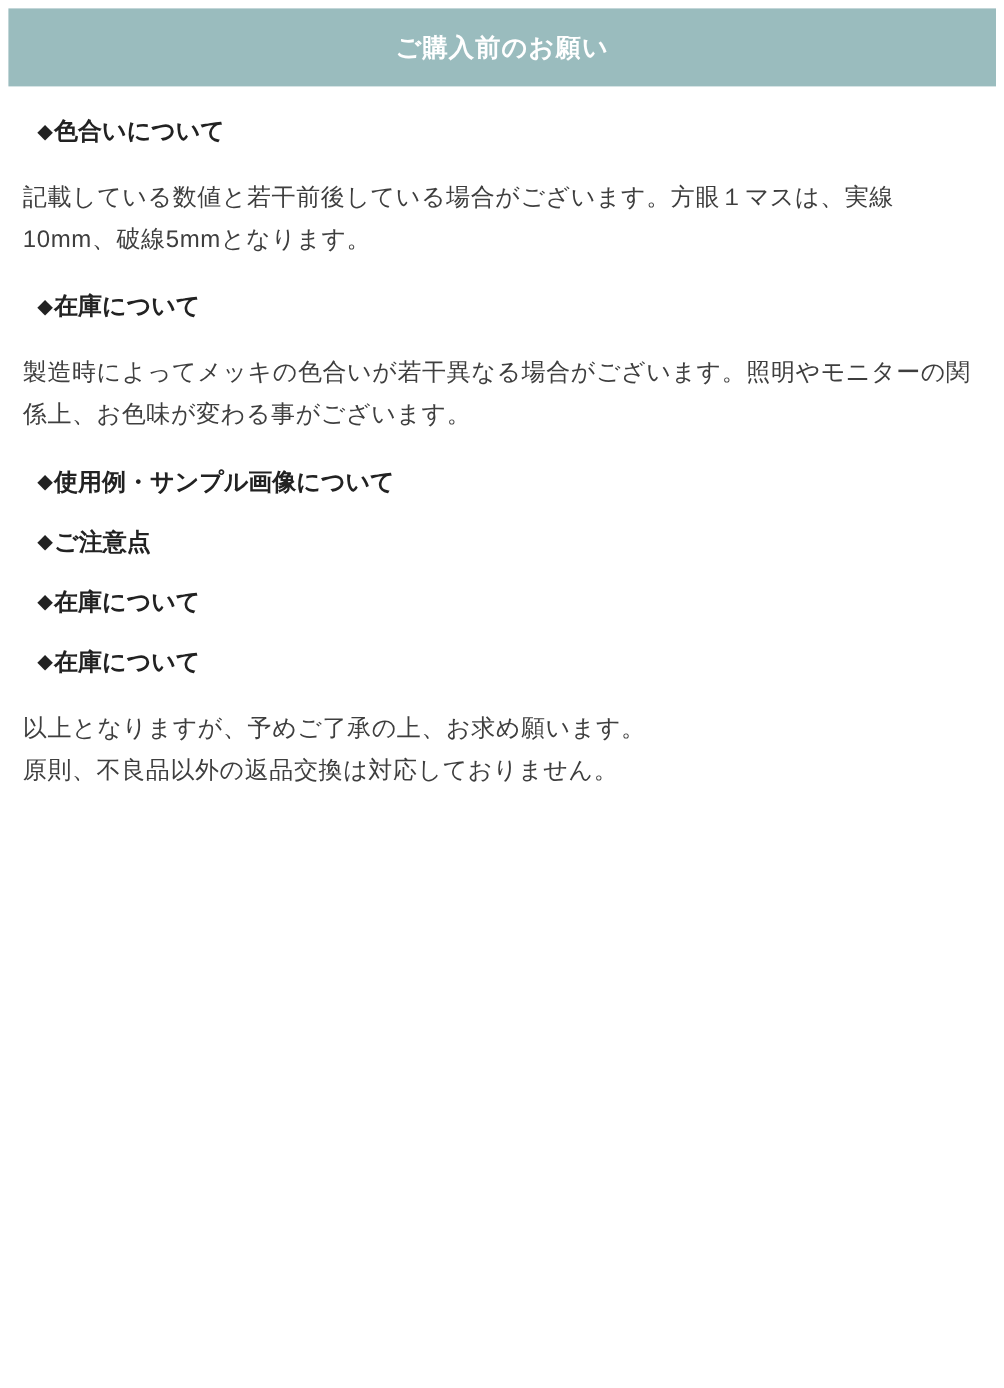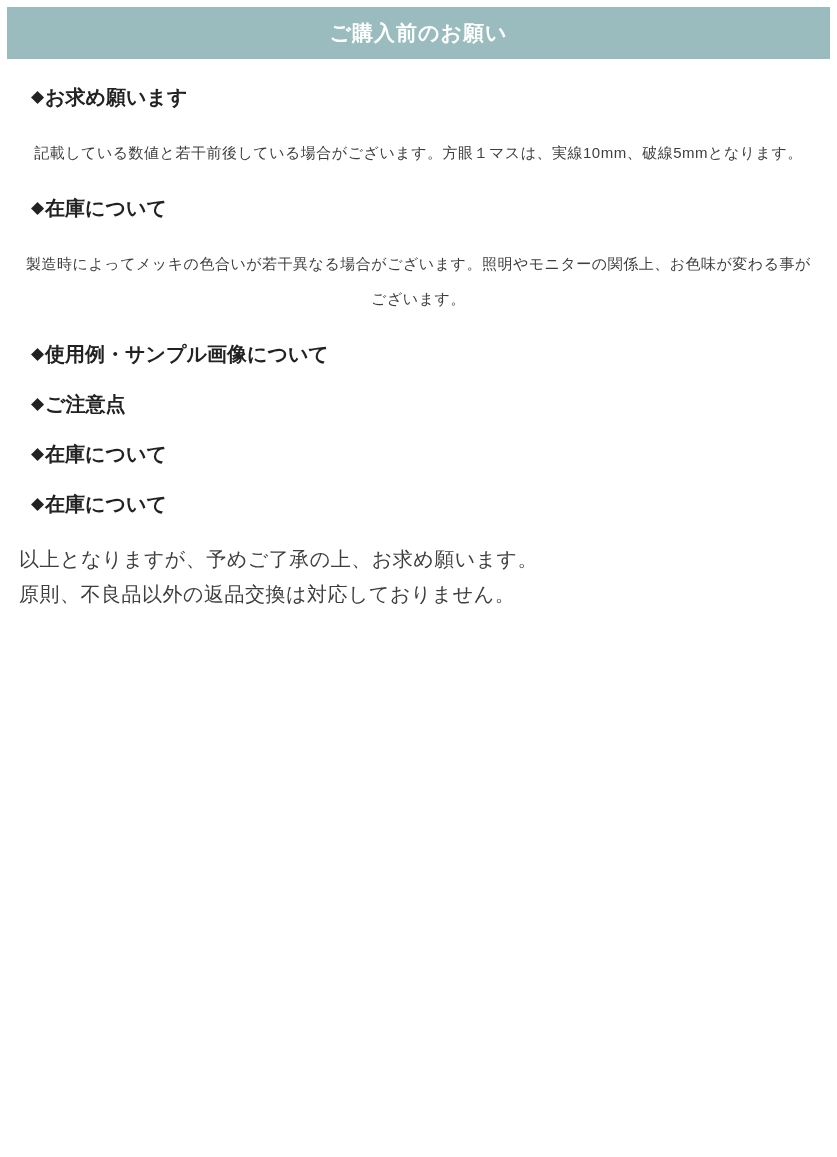--- a/index.html
+++ b/index.html
@@ -10,21 +10,21 @@
       font-family: "Liberation Sans", "DejaVu Sans", sans-serif;
     }
     .page {
       width: 837px;
       height: 1157px;
       background: #ffffff;
       overflow: hidden;
     }
     .banner {
       margin: 7px 7px 0 7px;
-      height: 52px;
+      height: 65px;
       background: #9abcbe;
       color: #ffffff;
       display: flex;
       align-items: center;
       justify-content: center;
       font-size: 21px;
       font-weight: bold;
       letter-spacing: 1px;
     }
     .content {
@@ -40,26 +40,25 @@
       color: #222222;
       display: flex;
       align-items: center;
     }
     .section-heading .bullet {
       font-size: 17px;
       margin-right: 1px;
     }
     .section-body {
       margin: 0 0 6px 0;
-      font-size: 15px;
+      font-size: 20px;
       line-height: 35px;
       color: #3e3e3e;
       white-space: pre-line;
       letter-spacing: 0.5px;
-      text-align: center;
     }
     .closing-note {
       margin: 12px 0 0 0;
       font-size: 20px;
       line-height: 35px;
       color: #3e3e3e;
       white-space: pre-line;
       letter-spacing: 0.5px;
     }
   </style>
@@ -69,21 +68,21 @@
 <div class="page">
 
   <div class="banner">
     <span>ご購入前のお願い</span>
   </div>
 
   <div class="content">
 
     <h2 class="section-heading">
       <span class="bullet">◆</span>
-      <span>お求め願います</span>
+      <span>色合いについて</span>
     </h2>
     <p class="section-body">記載している数値と若干前後している場合がございます。方眼１マスは、実線10mm、破線5mmとなります。</p>
 
     <h2 class="section-heading">
       <span class="bullet">◆</span>
       <span>在庫について</span>
     </h2>
     <p class="section-body">製造時によってメッキの色合いが若干異なる場合がございます。照明やモニターの関係上、お色味が変わる事がございます。</p>
 
     <h2 class="section-heading">

